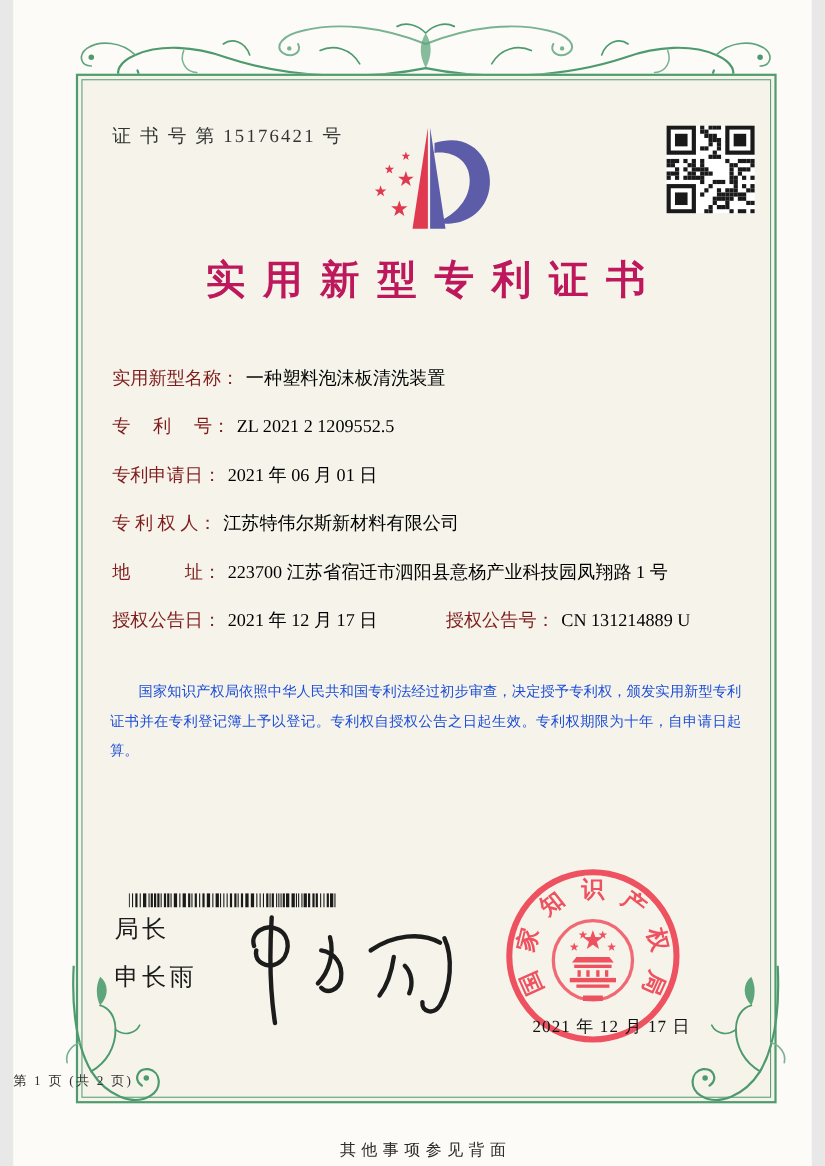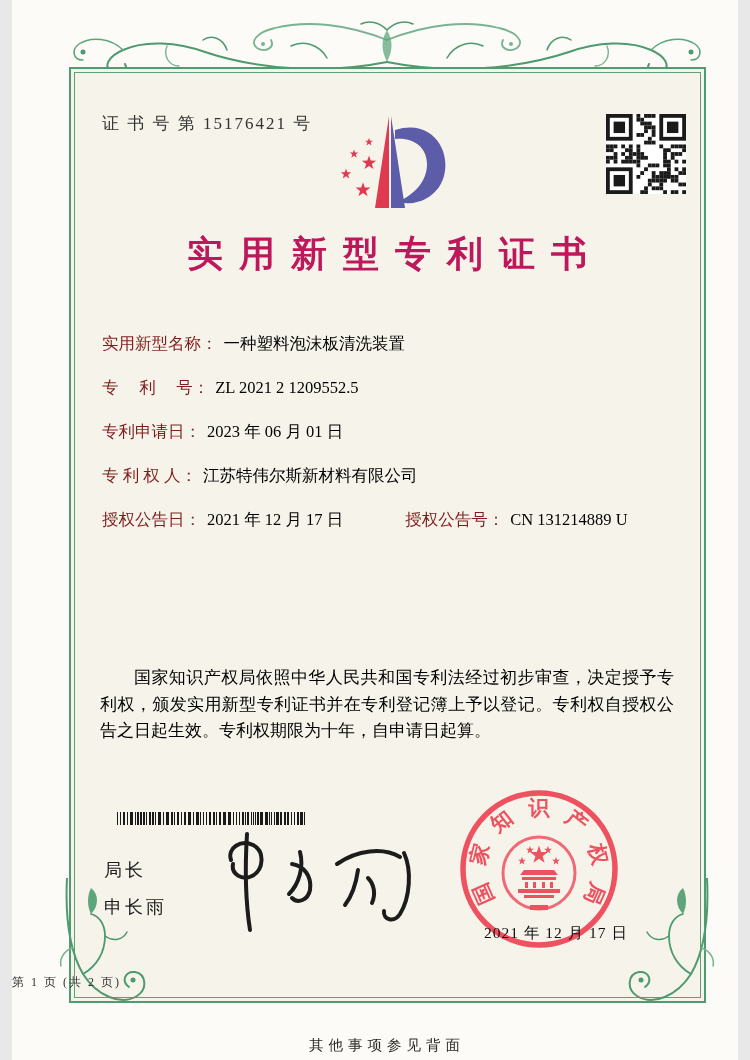--- a/index.html
+++ b/index.html
@@ -36,26 +36,26 @@
     text-align:center;
     font-size:36px;font-weight:600;color:#be185d;
     letter-spacing:16px;text-indent:16px;
   }
   .fields{left:90px;top:322px;width:575px;}
   .field-row{height:44px;line-height:44px;font-size:16.5px;white-space:nowrap;}
   .field-label{color:#7f1d1d;}
   .field-value{color:#000000;margin-left:6px;}
   .pair2{margin-left:58px;}
   .paragraphs{
-    left:88px;top:665px;width:574px;
-    font-size:17px;line-height:26.5px;
-    text-align:justify;color:#000000;
+    left:88px;top:616px;width:574px;
+    font-size:13px;line-height:26.5px;
+    text-align:justify;color:#1d4ed8;
   }
   .paragraphs p{margin:0;text-indent:2em;}
-  .director{left:92px;top:858px;font-size:18px;color:#1b1b1b;}
+  .director{left:92px;top:830px;font-size:22px;color:#1b1b1b;}
   .director div{margin-bottom:13px;letter-spacing:3px;}
   .seal-date{
     left:464px;top:923px;width:160px;
     font-size:15.5px;color:#111;letter-spacing:1px;
     text-align:center;white-space:nowrap;
   }
   .page-number{
     left:0;top:974px;width:750px;text-align:left;
     font-size:12px;color:#333;letter-spacing:2px;
   }
@@ -278,24 +278,27 @@
   <div class="abs title">实用新型专利证书</div>
 
   <div class="abs fields">
     <div class="field-row">
       <span class="field-label">实用新型名称：</span><span class="field-value">一种塑料泡沫板清洗装置</span>
     </div>
     <div class="field-row">
       <span class="field-label">专　 利　 号：</span><span class="field-value">ZL 2021 2 1209552.5</span>
     </div>
     <div class="field-row">
-      <span class="field-label">专利申请日：</span><span class="field-value">2023 年 06 月 01 日</span>
+      <span class="field-label">专利申请日：</span><span class="field-value">2021 年 06 月 01 日</span>
     </div>
     <div class="field-row">
       <span class="field-label">专 利 权 人：</span><span class="field-value">江苏特伟尔斯新材料有限公司</span>
+    </div>
+    <div class="field-row">
+      <span class="field-label">地　　　址：</span><span class="field-value">223700 江苏省宿迁市泗阳县意杨产业科技园凤翔路 1 号</span>
     </div>
     <div class="field-row">
       <span class="field-label">授权公告日：</span><span class="field-value">2021 年 12 月 17 日</span>
       <span class="field-label pair2">授权公告号：</span><span class="field-value">CN 131214889 U</span>
     </div>
   </div>
 
   <div class="abs paragraphs">
     <p>国家知识产权局依照中华人民共和国专利法经过初步审查，决定授予专利权，颁发实用新型专利证书并在专利登记簿上予以登记。专利权自授权公告之日起生效。专利权期限为十年，自申请日起算。</p>
   </div>

